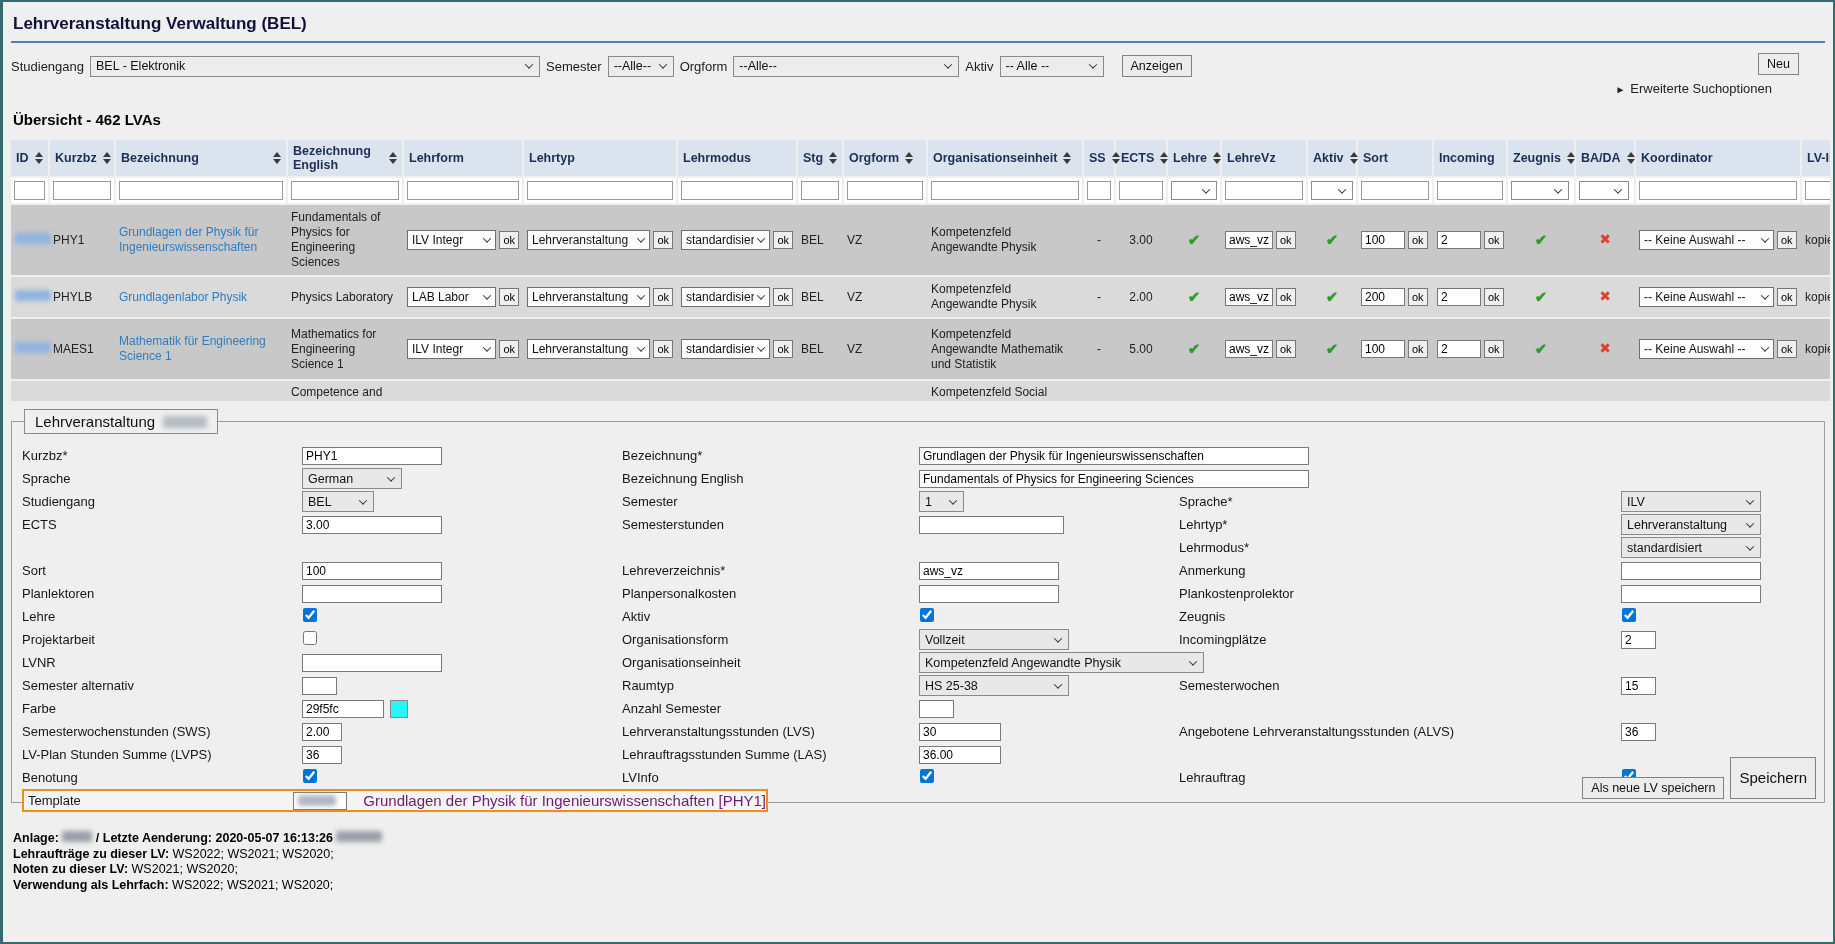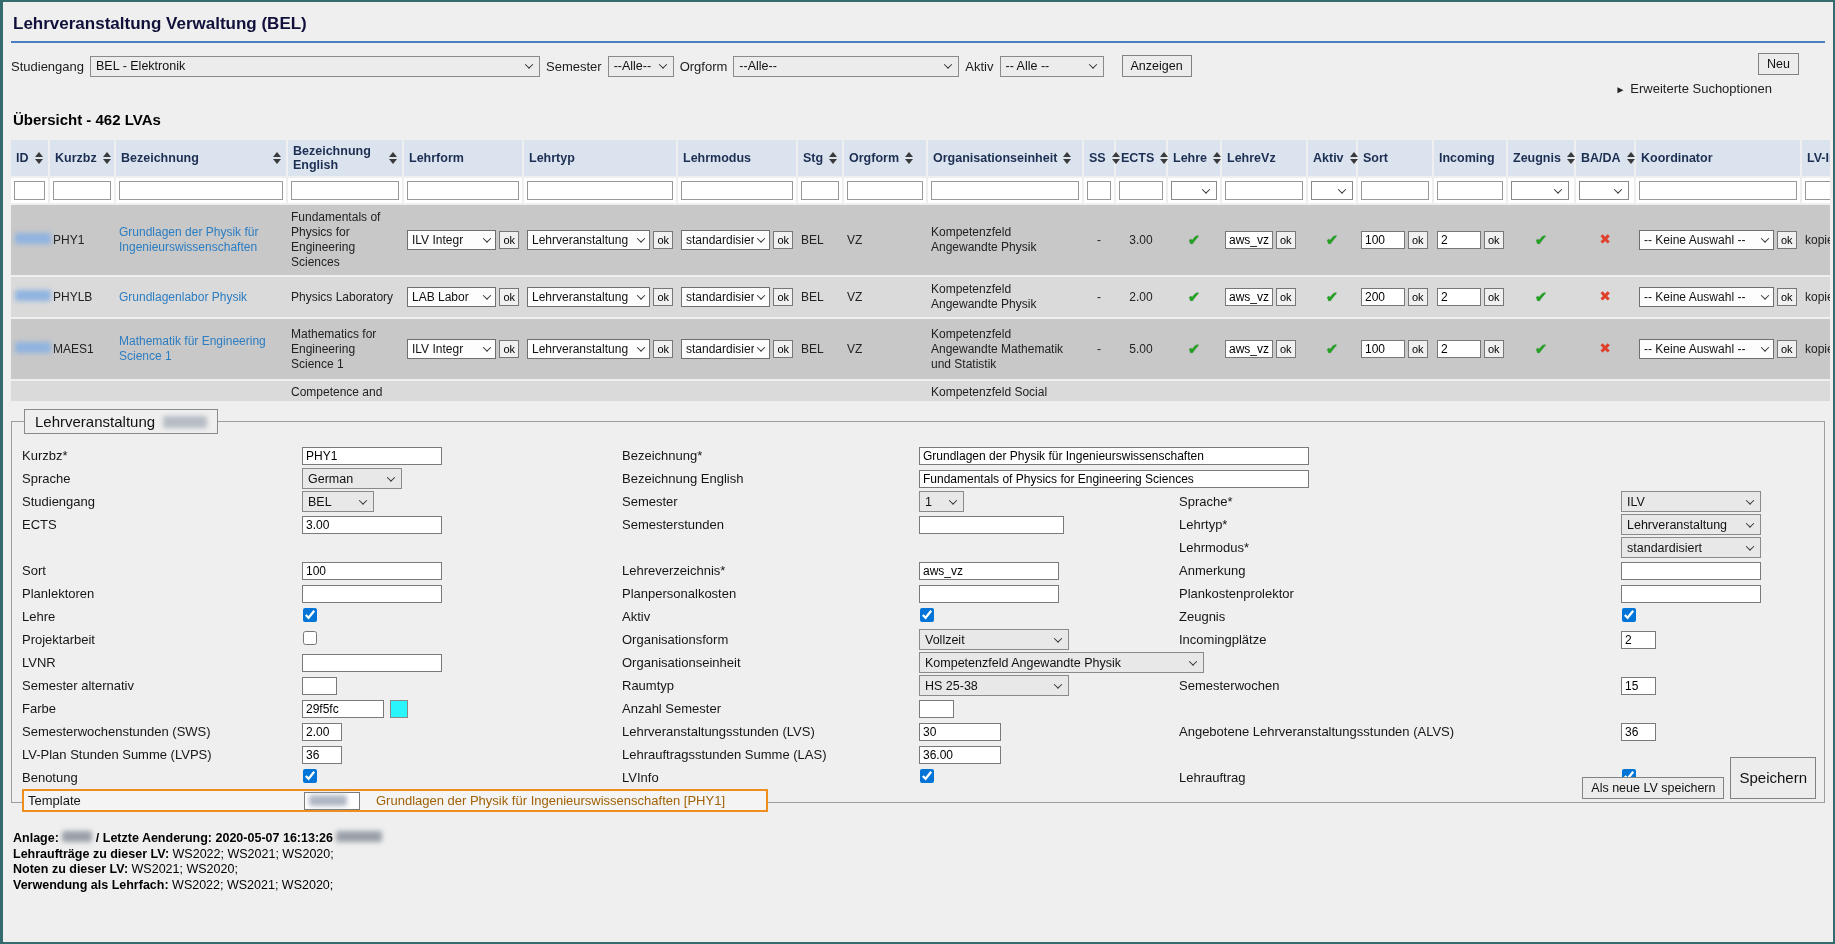--- a/index.html
+++ b/index.html
@@ -69,21 +69,21 @@
   .flbl{font-size:13px;color:#161616;white-space:nowrap}
   .inp{height:18px;border:1px solid #7a7a7a;background:#fff;font-size:12px;padding:0 3px}
   .formsel{background:#e8e8e8}
   .cb{width:14px;height:14px;accent-color:#0075d7;margin-left:1px}
   .span3{grid-column:4 / span 3}
   .span2{grid-column:4 / span 2}
   .swatchwrap{display:flex;align-items:center;gap:6px}
   .swatch{width:18px;height:18px;border:1px solid #888}
   .template-row{display:flex;align-items:center;border:2px solid #ee8e1e;width:746px;height:23px;padding-left:4px;background:#f4f4f4}
   .template-row .flbl{width:276px}
-  .tdesc{font-size:13px;color:#a16207;margin-left:16px;white-space:nowrap}
+  .tdesc{font-size:15px;color:#701a75;margin-left:16px;white-space:nowrap}
   .formbtns{position:absolute;right:8px;bottom:3px;display:flex;align-items:flex-end;gap:6px}
   .btn.big{font-size:15px;height:42px;line-height:20px}
 
   
   .footer{margin-top:28px;font-size:12.5px;color:#000;line-height:15.5px;padding-left:2px}
   .footer b{font-weight:bold}
 </style>
 </head>
 <body>
 

